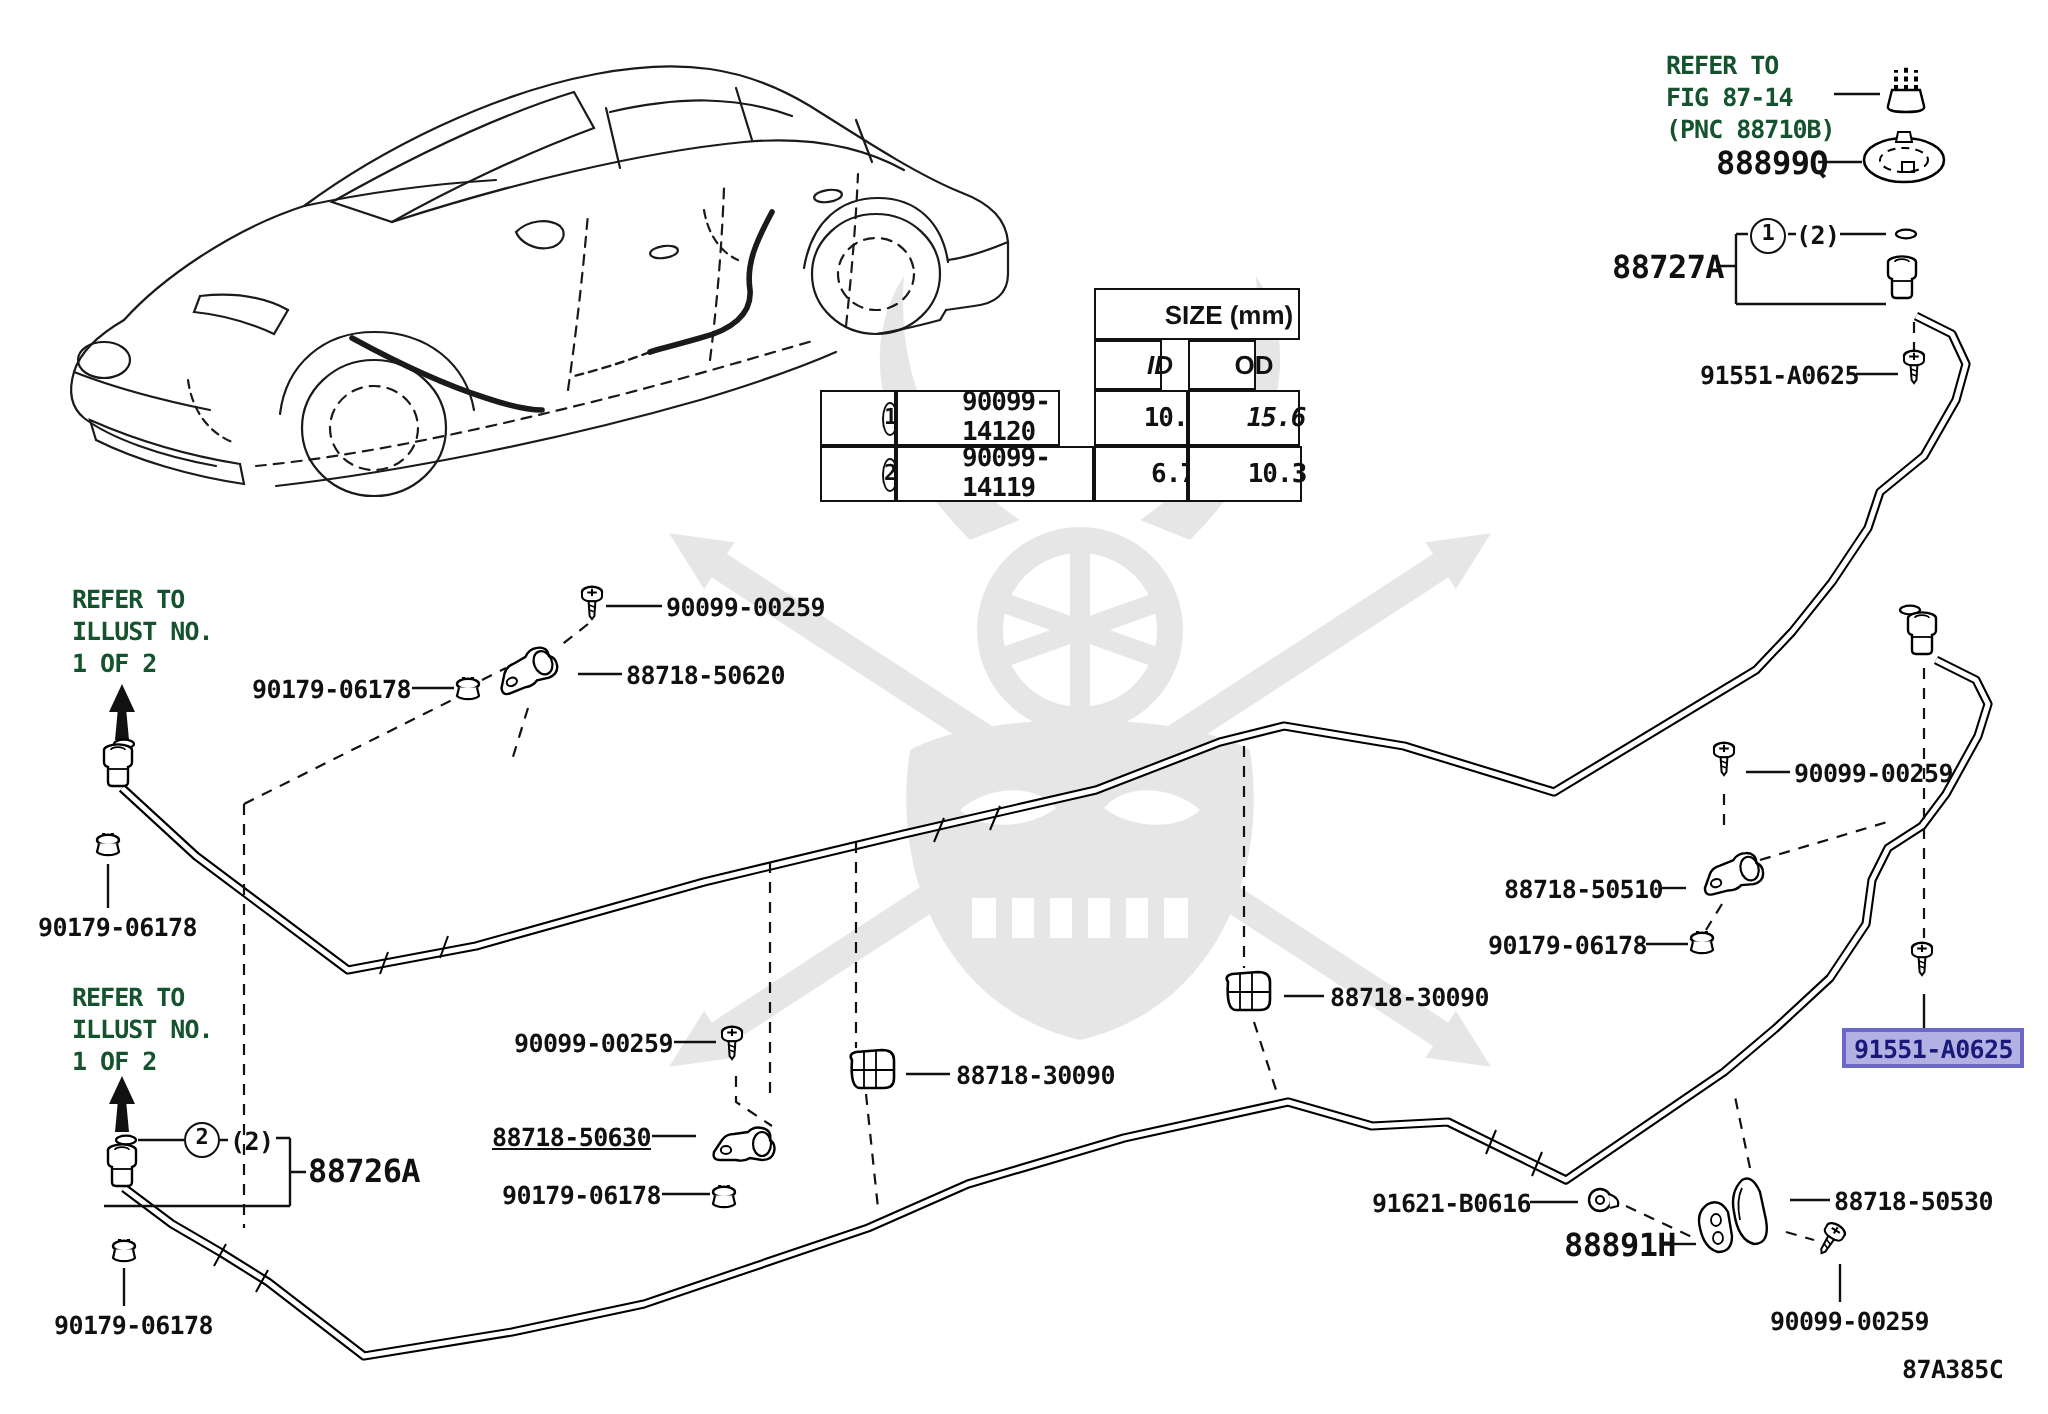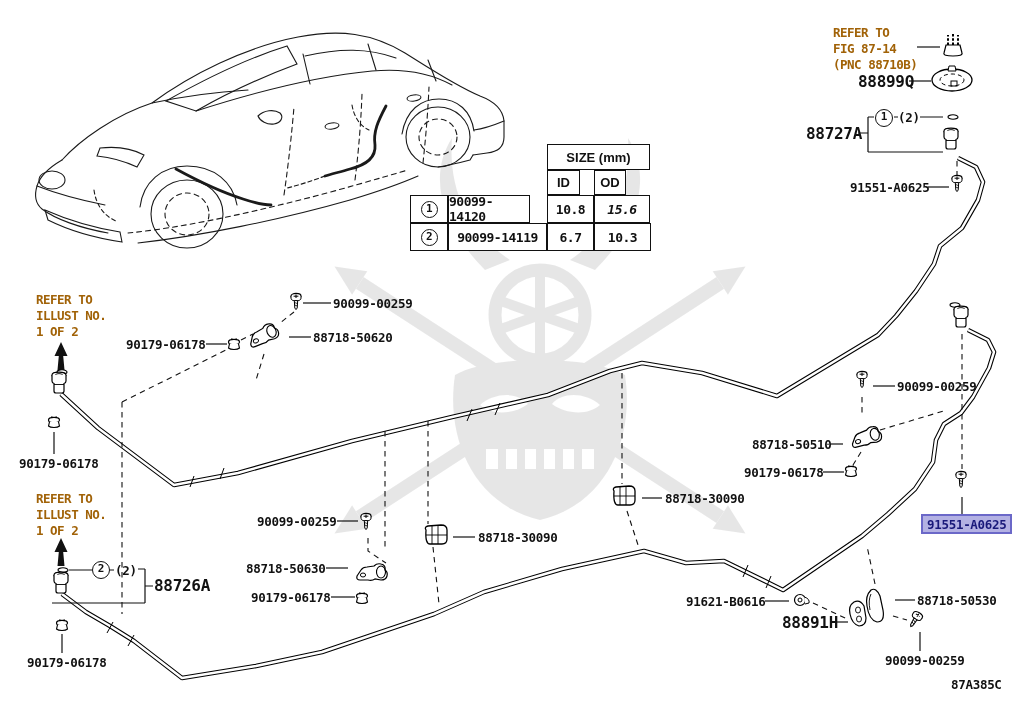--- a/index.html
+++ b/index.html
@@ -2,31 +2,31 @@
 <html><head>
 <meta charset="utf-8">
 <style>
   html,body{margin:0;padding:0;background:#fff;}
   .stage{position:relative;width:1024px;height:707px;background:#ffffff;overflow:hidden;
          font-family:"DejaVu Sans Mono", monospace;}
   .stage svg{position:absolute;left:0;top:0;}
   .lbl{position:absolute;font:bold 12.5px "DejaVu Sans Mono", monospace;color:#111;
        letter-spacing:-0.3px;white-space:nowrap;line-height:13px;}
   .lbl.big{font-size:16px;line-height:15px;}
-  .refer{position:absolute;color:#a16207;}
+  .refer{position:absolute;color:#14532d;}
   .refer div{font:bold 12.5px "DejaVu Sans Mono", monospace;line-height:16px;letter-spacing:-0.5px;}
   .circled{position:absolute;width:18px;height:18px;border:1.7px solid #111;border-radius:50%;
            box-sizing:border-box;text-align:center;font:bold 11px "DejaVu Sans Mono",monospace;
            line-height:14px;color:#111;background:#fff;}
   .hl{background:#b3b1e3;border:2px solid #6b68c8;color:#19197a;padding:2px 4px 1px 4px;}
   
   .size-table{position:absolute;left:410px;top:144px;width:240px;height:107px;}
   .cell{position:absolute;box-sizing:border-box;border:1.3px solid #111;background:#fff;
         display:flex;align-items:center;justify-content:center;
-        font:bold 13px "DejaVu Sans Mono",monospace;color:#111;letter-spacing:-0.5px;}
+        font:bold 13px "DejaVu Sans Mono",monospace;color:#111;letter-spacing:-0.5px;padding-left:32px;}
   .cell.sans{font-family:"Liberation Sans",sans-serif;letter-spacing:0;}
   .tcircle{width:17px;height:17px;border:1.5px solid #111;border-radius:50%;box-sizing:border-box;
            text-align:center;font:bold 11px "DejaVu Sans Mono",monospace;line-height:14px;}
 </style>
 </head>
 <body>
 
 <div class="stage">
 
 <svg width="1024" height="707" viewBox="0 0 1024 707">
@@ -279,36 +279,36 @@
   <div>REFER TO</div>
   <div>ILLUST NO.</div>
   <div>1 OF 2</div>
 </div>
 <div class="circled" style="left:92px;top:561px;">2</div>
 <div class="lbl" style="left:115px;top:564px;">(2)</div>
 <div class="lbl big" style="left:154px;top:578px;">88726A</div>
 <div class="lbl" style="left:27px;top:656px;">90179-06178</div>
 
 <div class="lbl" style="left:257px;top:515px;">90099-00259</div>
-<div class="lbl" style="left:246px;top:562px;">88718-50630</div>
+<div class="lbl" style="left:246px;top:562px;text-decoration:underline;">88718-50630</div>
 <div class="lbl" style="left:251px;top:591px;">90179-06178</div>
 
 <div class="lbl" style="left:478px;top:531px;">88718-30090</div>
 <div class="lbl" style="left:665px;top:492px;">88718-30090</div>
 
 <div class="lbl" style="left:686px;top:595px;">91621-B0616</div>
 <div class="lbl big" style="left:782px;top:615px;">88891H</div>
 <div class="lbl" style="left:917px;top:594px;">88718-50530</div>
 <div class="lbl" style="left:885px;top:654px;">90099-00259</div>
 
 <div class="lbl" style="left:951px;top:678px;">87A385C</div>
 
 <div class="size-table">
   <div class="cell sans" style="left:137px;top:0;width:103px;height:26px;">SIZE (mm)</div>
-  <div class="cell sans" style="left:137px;top:26px;width:33px;height:25px;">ID</div>
+  <div class="cell sans" style="left:137px;top:26px;width:33px;height:25px;font-style:italic;">ID</div>
   <div class="cell sans" style="left:184px;top:26px;width:32px;height:25px;">OD</div>
 
   <div class="cell" style="left:0;top:51px;width:38px;height:28px;">
     <span class="tcircle">1</span>
   </div>
   <div class="cell" style="left:38px;top:51px;width:82px;height:28px;">90099-14120</div>
   <div class="cell" style="left:137px;top:51px;width:47px;height:28px;text-align:center;">10.8</div>
   <div class="cell" style="left:184px;top:51px;width:56px;height:28px;font-style:italic;">15.6</div>
 
   <div class="cell" style="left:0;top:79px;width:38px;height:28px;">

